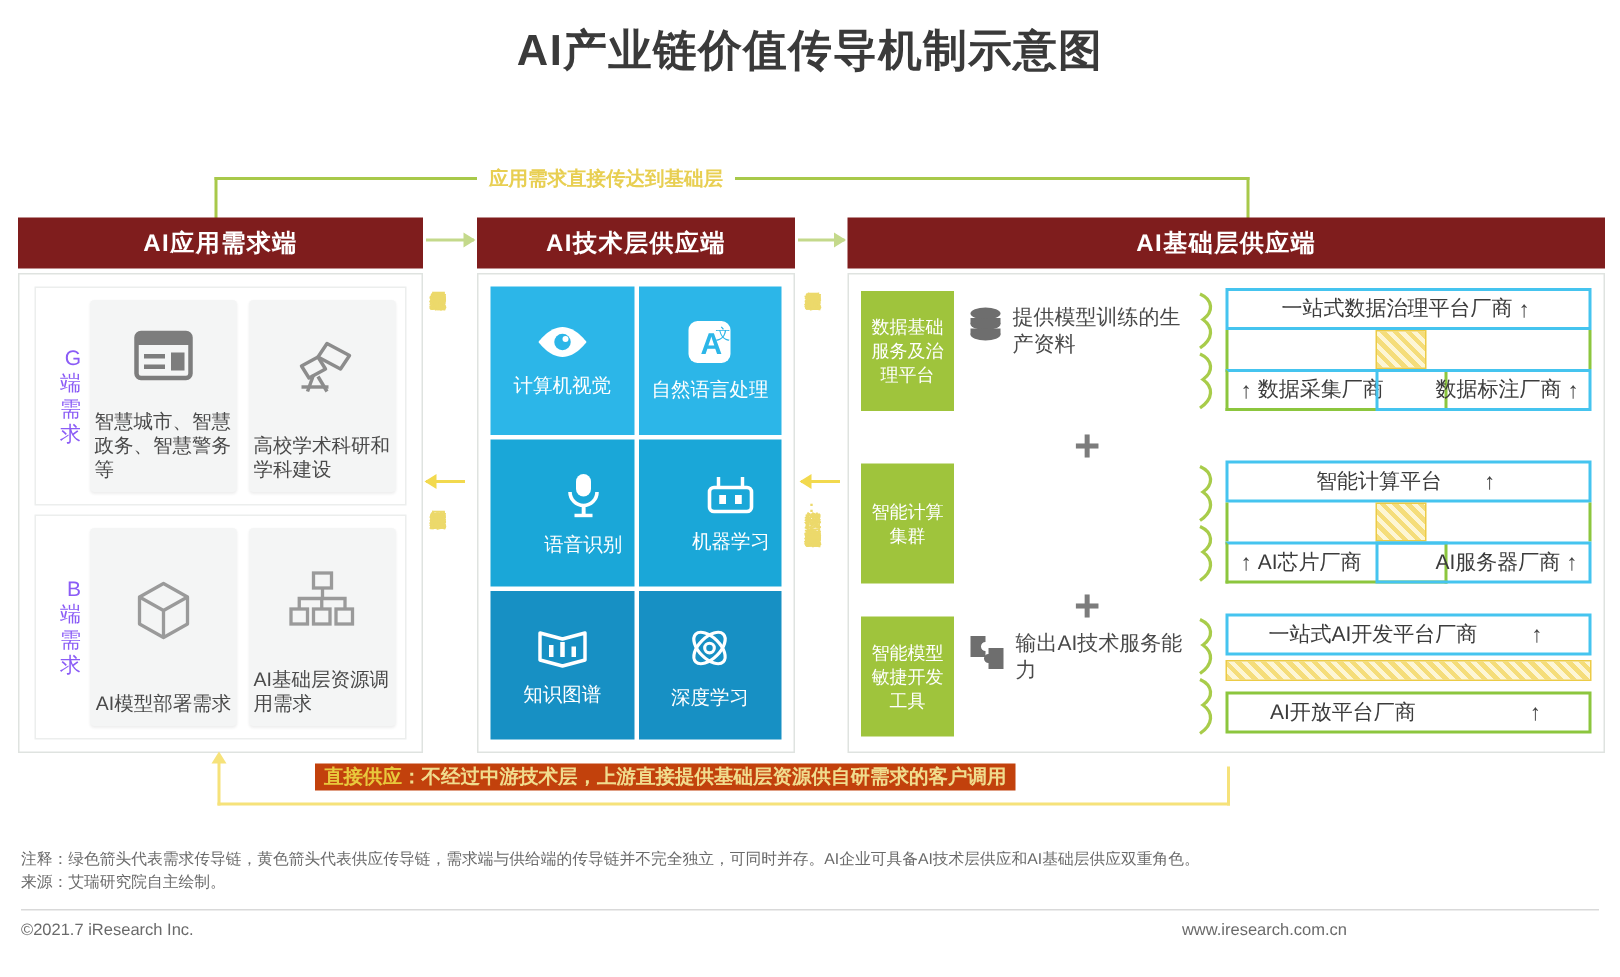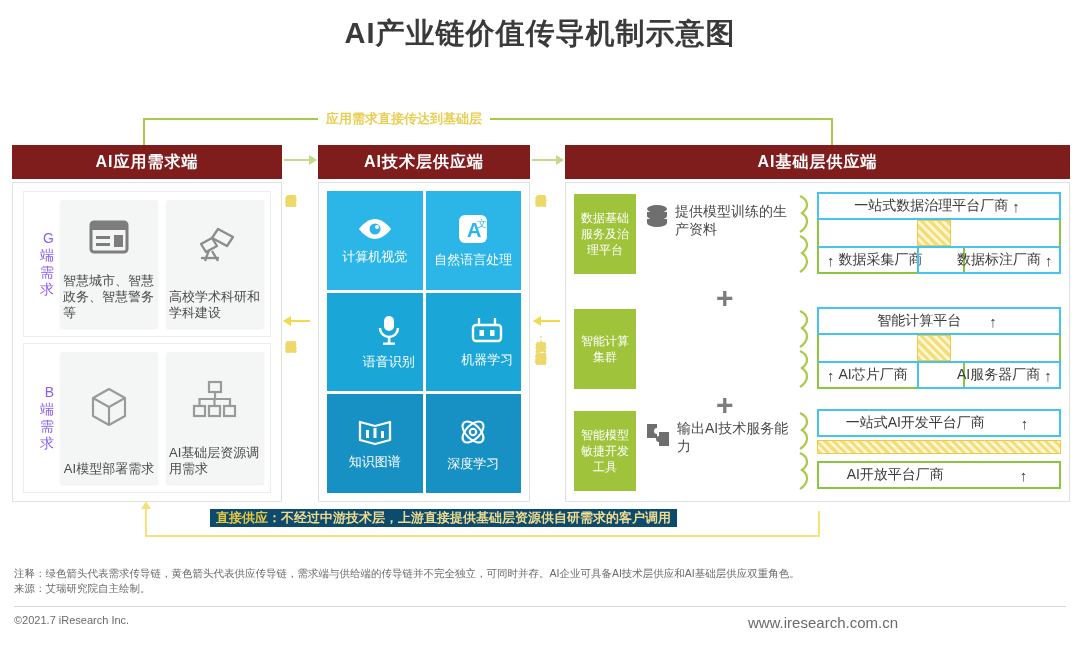--- a/index.html
+++ b/index.html
@@ -133,30 +133,30 @@
   
   .botroute{position:absolute;left:145px;top:505px;width:675px;height:32px;}
   .botroute .hline{position:absolute;left:0;bottom:0;width:675px;height:2px;background:#f6e27a;}
   .botroute .vl{position:absolute;left:0;bottom:0;width:2px;height:30px;background:#f6e27a;}
   .botroute .vr{position:absolute;right:0;bottom:0;width:2px;height:26px;background:#f6e27a;}
   .botroute .uarrow{
     position:absolute;left:-4px;top:-4px;width:0;height:0;
     border-left:5px solid transparent;border-right:5px solid transparent;border-bottom:8px solid #f6e27a;
   }
   .botroute .lbl{
-    position:absolute;left:65px;top:4px;font-size:13px;white-space:nowrap;background:#0c4a6e;padding:0 6px;
+    position:absolute;left:65px;top:4px;font-size:13px;white-space:nowrap;background:#c2410c;padding:0 6px;
   }
   .botroute .lbl b{color:#e8c83c;}
   .botroute .lbl span{color:#f0dc8e;font-weight:bold;}
 
   
   .notes{position:absolute;left:14px;top:566px;width:1050px;font-size:10.5px;line-height:15px;color:#6a6a6a;}
   .rule{position:absolute;left:14px;top:606px;width:1052px;height:1px;background:#d9d9d9;}
   .copyr{position:absolute;left:14px;top:614px;font-size:11px;color:#6a6a6a;}
-  .site{position:absolute;right:14px;top:614px;font-size:15px;color:#6a6a6a;}
+  .site{position:absolute;right:14px;top:614px;font-size:11px;color:#6a6a6a;}
 </style>
 </head>
 <body>
 
 <div class="page">
 
   <div class="title">AI产业链价值传导机制示意图</div>
 
   <div class="toproute">
     <div class="hline"></div>

